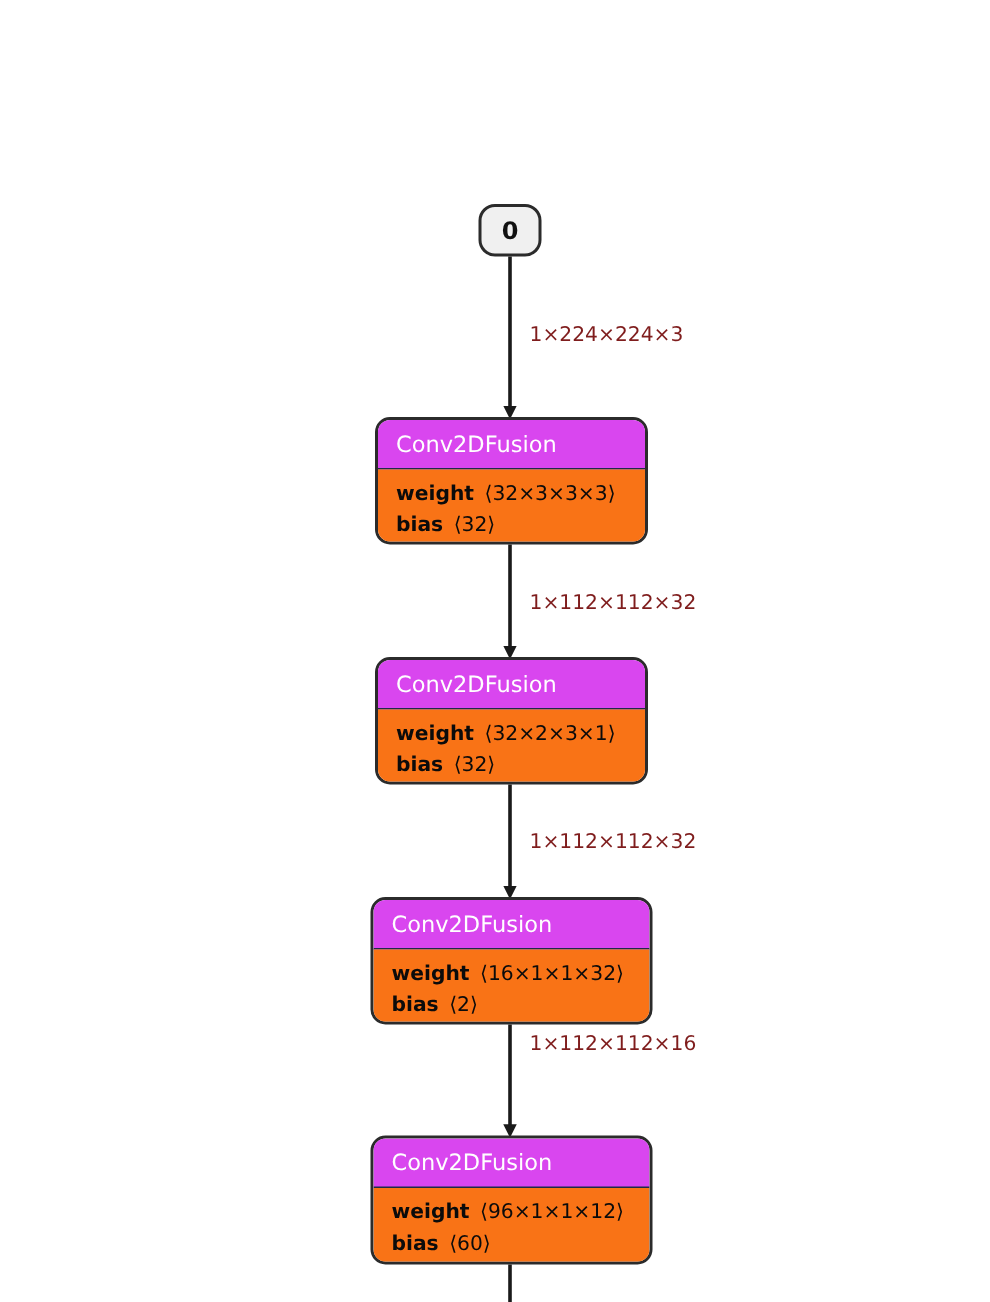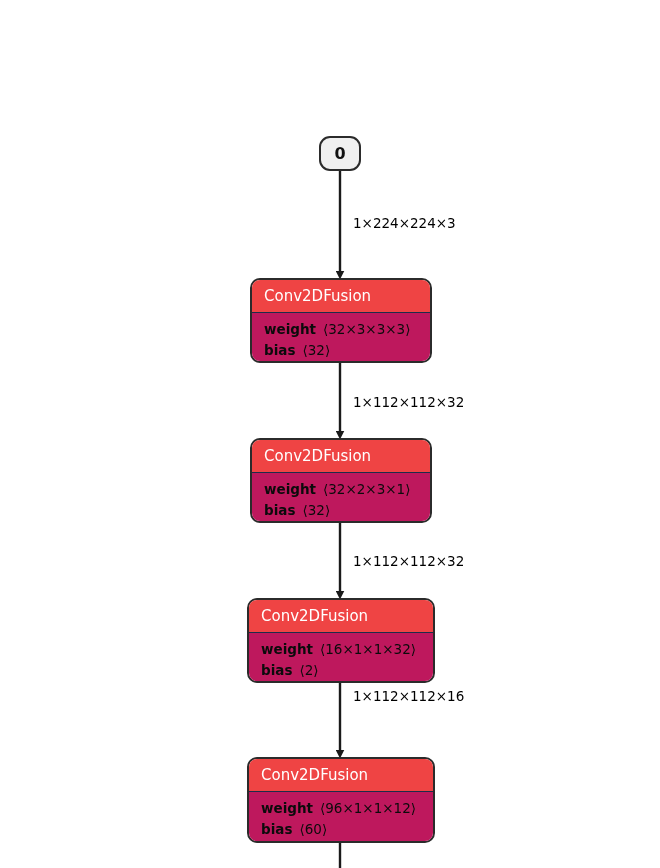--- a/index.html
+++ b/index.html
@@ -46,35 +46,35 @@
     position: absolute;
     box-sizing: border-box;
     background: #ffffff;
     border: 2px solid #2b2b2b;
     border-radius: 10px;
     overflow: hidden;
   }
   .op-node-header {
     box-sizing: border-box;
     height: 33px;
-    background: #ef4444;
+    background: #d946ef;
     border-bottom: 1px solid #1d2c49;
     display: flex;
     align-items: center;
     padding: 0 12px;
   }
   .op-node-title {
     color: #ffffff;
     font-size: 15px;
     line-height: 1;
     white-space: nowrap;
   }
   .op-node-body {
     box-sizing: border-box;
-    background: #be185d;
+    background: #f97316;
     padding: 6px 12px 7px 12px;
   }
   .attr-row {
     display: flex;
     align-items: baseline;
     white-space: nowrap;
     line-height: 21px;
   }
   .attr-key {
     font-size: 13.5px;
@@ -85,21 +85,21 @@
     font-size: 13.5px;
     font-weight: 400;
     color: #0b0b0b;
     margin-left: 7px;
   }
 
   
   .edge-label {
     position: absolute;
     font-size: 13.5px;
-    color: #000000;
+    color: #7f1d1d;
     white-space: nowrap;
     line-height: 1;
   }
 </style>
 </head>
 <body>
 
 <svg id="graph-canvas" viewBox="0 0 660 868" xmlns="http://www.w3.org/2000/svg">
   <defs>
     <marker id="arrowhead" markerWidth="9" markerHeight="9" refX="1.5" refY="4.5" orient="auto" markerUnits="userSpaceOnUse">

